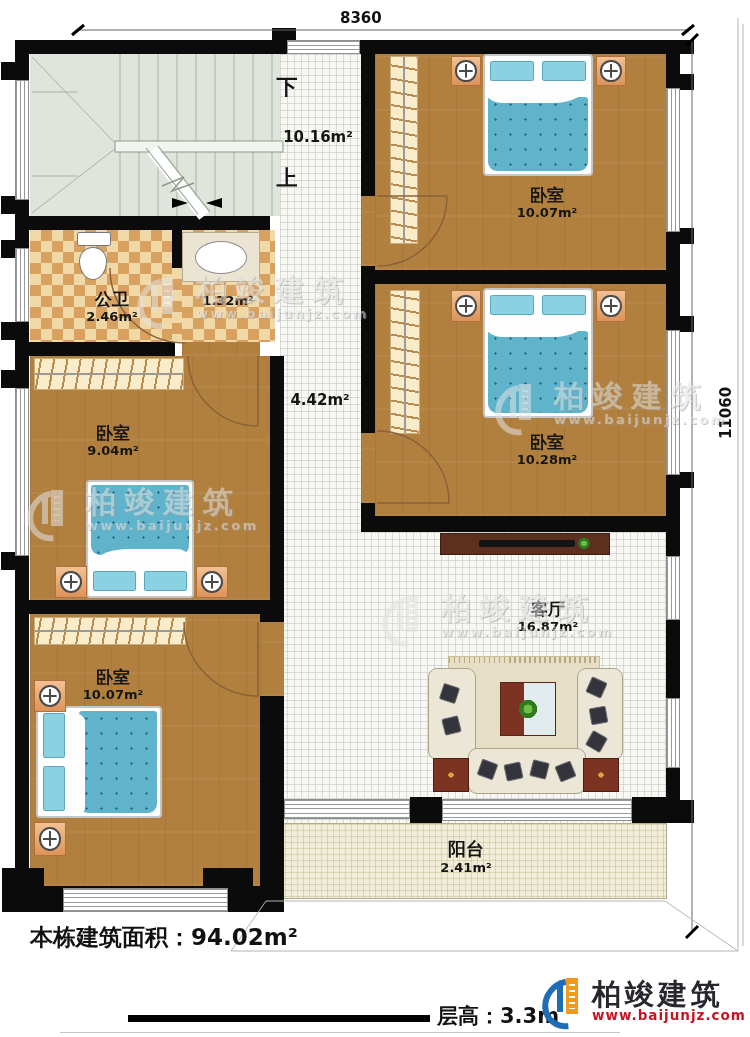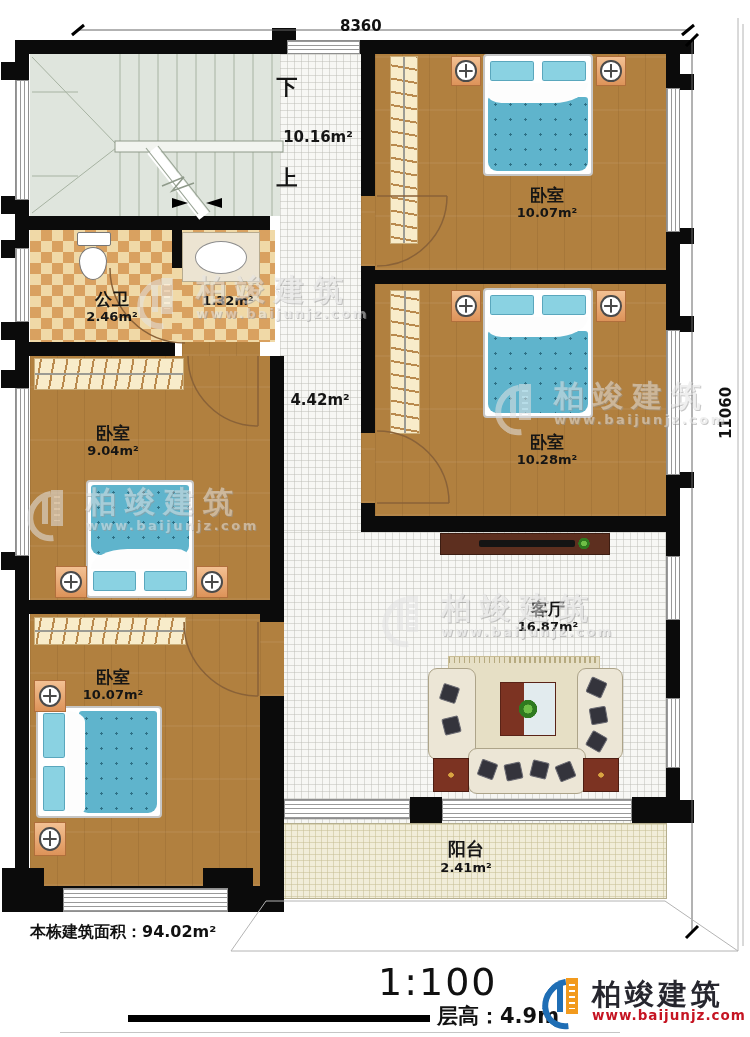--- a/index.html
+++ b/index.html
@@ -322,21 +322,21 @@
   </div>
   <div class="rlabel" style="left:548px;top:617px;">
     <div class="rname">客厅</div>
     <div class="rarea">16.87m²</div>
   </div>
   <div class="rlabel" style="left:466px;top:857px;">
     <div class="rname" style="font-size:18px;">阳台</div>
     <div class="rarea">2.41m²</div>
   </div>
 
-  <div class="abs dimlab" style="left:340px;top:17px;">8360</div>
+  <div class="abs dimlab" style="left:340px;top:9px;">8360</div>
   <div class="abs dimlab" style="left:700px;top:404px;transform:rotate(-90deg);transform-origin:center;">11060</div>
 
   <div class="wm" style="left:138px;top:272px;">
     <div class="mark">
         <div class="swoosh"></div>
         <div class="bar1"></div>
         <div class="bar2"></div>
       </div>
     <div>
         <div class="wm-name">柏竣建筑</div>
@@ -370,24 +370,23 @@
         <div class="swoosh"></div>
         <div class="bar1"></div>
         <div class="bar2"></div>
       </div>
     <div>
         <div class="wm-name">柏竣建筑</div>
          <div class="wm-url">www.baijunjz.com</div>
       </div>
   </div>
 
-  <div class="ftext" style="left:30px;top:922px;font-size:16px;font-weight:bold;">本栋建筑面积：94.02m²</div>
-  <div class="ftext" style="left:378px;top:960px;font-size:38px;font-weight:400;letter-spacing:2px;">1:100</div>
+  <div class="ftext" style="left:30px;top:922px;font-size:23px;font-weight:bold;">本栋建筑面积：94.02m²</div>
   <div class="abs" style="left:128px;top:1015px;width:302px;height:7px;background:#000;z-index:50;"></div>
-  <div class="ftext" style="left:437px;top:1002px;font-size:21px;font-weight:600;">层高：4.9m</div>
+  <div class="ftext" style="left:437px;top:1002px;font-size:21px;font-weight:600;">层高：3.3m</div>
   <div class="abs" style="left:60px;top:1032px;width:560px;height:1px;background:#c5c5c5;z-index:50;"></div>
 
   <div class="abs mark brandmark" style="left:543px;top:972px;z-index:50;">
     <div class="swoosh"></div>
       <div class="bar1"></div>
       <div class="bar2"></div>
   </div>
   <div class="ftext" style="left:592px;top:975px;font-size:29px;font-weight:bold;letter-spacing:4px;color:#26262e;">柏竣建筑</div>
   <div class="ftext" style="left:592px;top:1007px;font-size:13.5px;font-weight:bold;letter-spacing:1px;color:#c51422;">www.baijunjz.com</div>
 

